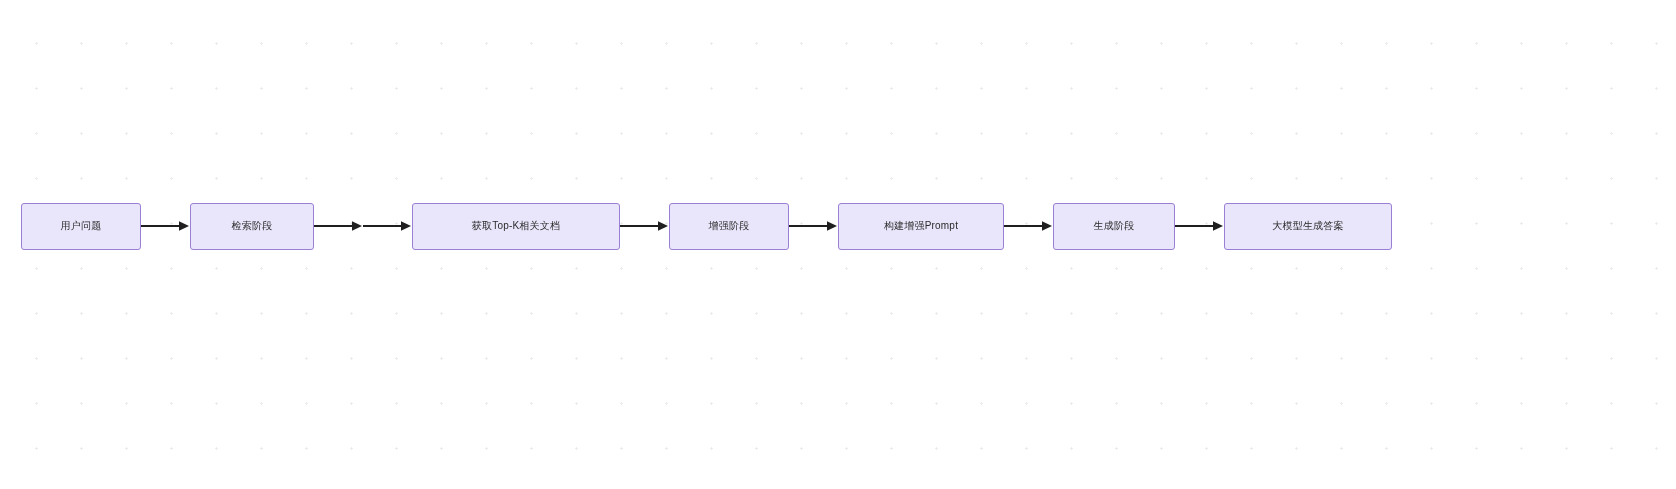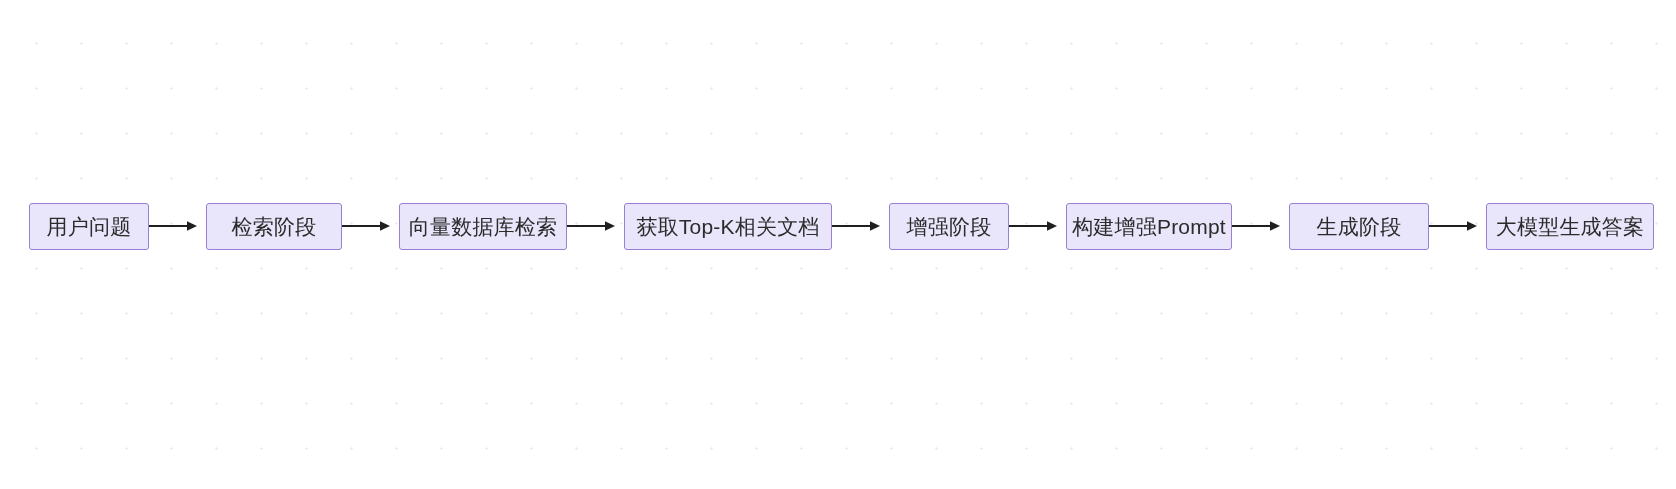--- a/index.html
+++ b/index.html
@@ -41,40 +41,39 @@
     box-sizing: border-box;
   }
 
   .node {
     box-sizing: border-box;
     height: 47px;
     border: 1.6px solid #9a7fd4;
     border-radius: 3px;
     background-color: #e9e5fa;
     color: #2b2b2b;
-    font-size: 21px;
+    font-size: 10px;
     line-height: 1;
     display: flex;
     align-items: center;
     justify-content: center;
     white-space: nowrap;
     padding: 0 15px;
     letter-spacing: 0.2px;
     flex: 0 0 auto;
-    margin-left: 8px;
   }
 
   
   .node.w-n1 { width: 120px; }
-  .node.w-n2 { width: 136px; align-items: center; }
+  .node.w-n2 { width: 124px; align-items: center; }
   .node.w-n3 { width: 168px; }
   .node.w-n4 { width: 208px; }
   .node.w-n5 { width: 120px; }
   .node.w-n6 { width: 166px; }
-  .node.w-n7 { width: 140px; }
+  .node.w-n7 { width: 122px; }
   .node.w-n8 { width: 168px; text-align: right; }
 
   
   .edge {
     flex: 0 0 auto;
     width: 49px;
     height: 14px;
     position: relative;
     display: block;
   }
@@ -107,23 +106,20 @@
       <span>检索阶段</span>
     </div>
 
     <span class="edge">
       <svg viewBox="0 0 49 14" xmlns="http://www.w3.org/2000/svg">
         <line x1="0" y1="7" x2="38" y2="7" stroke="#1f1f1f" stroke-width="1.8"></line>
         <polygon points="38,2.2 48,7 38,11.8" fill="#1f1f1f"></polygon>
       </svg>
     </span>
 
-    <div class="node w-n3">
-      <span>向量数据库检索</span>
-    </div>
 
     <span class="edge">
       <svg viewBox="0 0 49 14" xmlns="http://www.w3.org/2000/svg">
         <line x1="0" y1="7" x2="38" y2="7" stroke="#1f1f1f" stroke-width="1.8"></line>
         <polygon points="38,2.2 48,7 38,11.8" fill="#1f1f1f"></polygon>
       </svg>
     </span>
 
     <div class="node w-n4">
       <span>获取Top-K相关文档</span>

